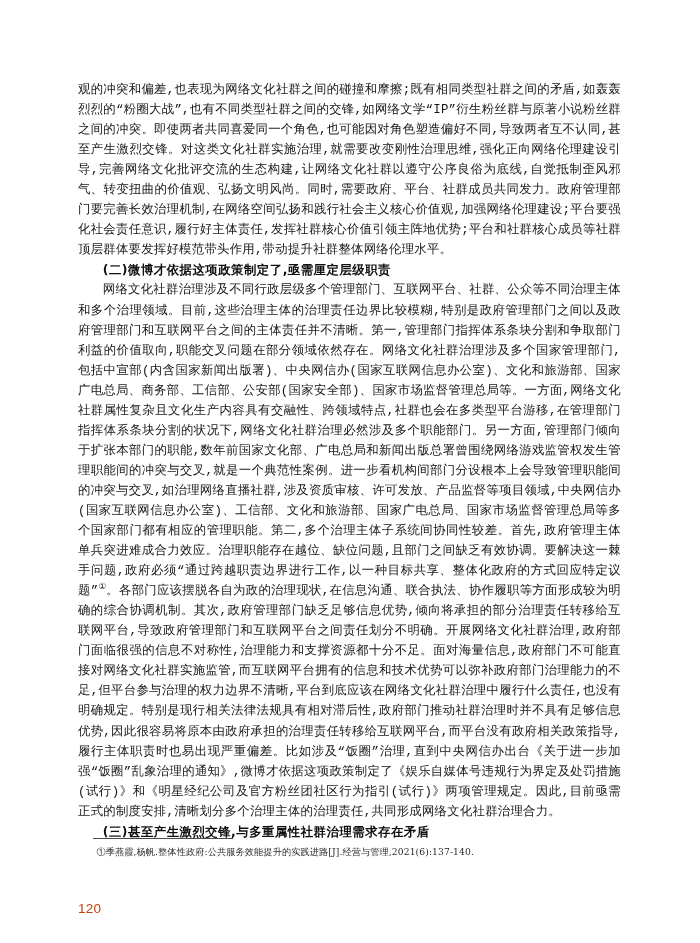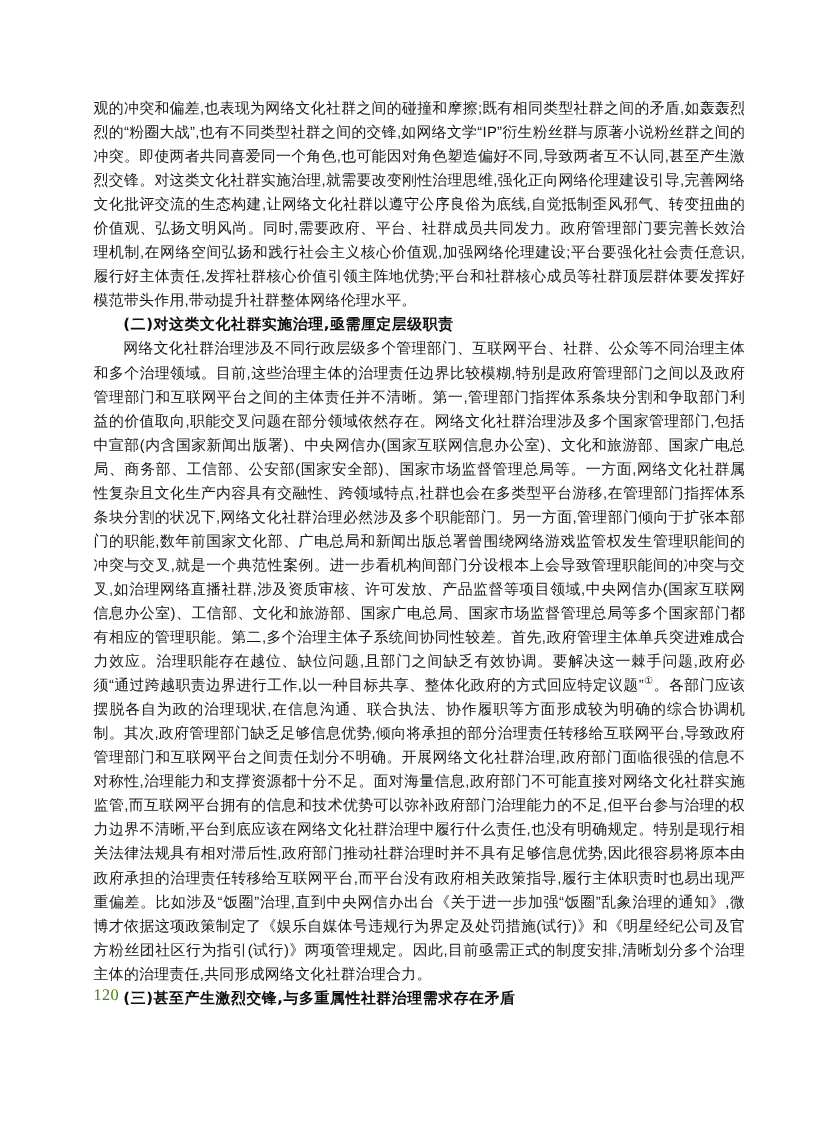--- a/index.html
+++ b/index.html
@@ -34,21 +34,21 @@
   
   .para {
     font-size: 12.4px;
     line-height: 20.05px;
     text-align: justify;
     text-align-last: left;
     text-justify: inter-ideograph;
     margin: 0;
     letter-spacing: 0.02em;
     color: #171717;
-    font-family: Liberation Sans, sans-serif;
+    font-family: Liberation Mono, monospace;
   }
   .para.indent {
     text-indent: 2em;
   }
 
   
   .heading {
     font-size: 12.4px;
     line-height: 20.05px;
     font-weight: bold;
@@ -86,42 +86,46 @@
     text-indent: 2em;
     color: #2a2a2a;
     letter-spacing: 0.01em;
     font-family: "DejaVu Serif", "Liberation Serif", serif;
   }
 
   
   .folio {
     position: absolute;
     left: 78px;
-    top: 820px;
+    top: 900px;
     font-size: 13.5px;
     line-height: 18px;
-    color: #4d7c0f;
-    font-family: Liberation Serif, serif;
+    color: #c2410c;
+    font-family: Liberation Sans, sans-serif;
     letter-spacing: 0.02em;
   }
 </style>
 </head>
 <body>
 
 <div class="page">
 
   <div class="content">
 
     <p class="para">观的冲突和偏差,也表现为网络文化社群之间的碰撞和摩擦;既有相同类型社群之间的矛盾,如轰轰烈烈的“粉圈大战”,也有不同类型社群之间的交锋,如网络文学“IP”衍生粉丝群与原著小说粉丝群之间的冲突。即使两者共同喜爱同一个角色,也可能因对角色塑造偏好不同,导致两者互不认同,甚至产生激烈交锋。对这类文化社群实施治理,就需要改变刚性治理思维,强化正向网络伦理建设引导,完善网络文化批评交流的生态构建,让网络文化社群以遵守公序良俗为底线,自觉抵制歪风邪气、转变扭曲的价值观、弘扬文明风尚。同时,需要政府、平台、社群成员共同发力。政府管理部门要完善长效治理机制,在网络空间弘扬和践行社会主义核心价值观,加强网络伦理建设;平台要强化社会责任意识,履行好主体责任,发挥社群核心价值引领主阵地优势;平台和社群核心成员等社群顶层群体要发挥好模范带头作用,带动提升社群整体网络伦理水平。</p>
 
-    <p class="heading">(二)对这类文化社群实施治理,亟需厘定层级职责</p>
+    <p class="heading">(二)微博才依据这项政策制定了,亟需厘定层级职责</p>
 
     <p class="para indent"><span>网络文化社群治理涉及不同行政层级多个管理部门、互联网平台、社群、公众等不同治理主体和多个治理领域。目前,这些治理主体的治理责任边界比较模糊,特别是政府管理部门之间以及政府管理部门和互联网平台之间的主体责任并不清晰。第一,管理部门指挥体系条块分割和争取部门利益的价值取向,职能交叉问题在部分领域依然存在。网络文化社群治理涉及多个国家管理部门,包括中宣部(内含国家新闻出版署)、中央网信办(国家互联网信息办公室)、文化和旅游部、国家广电总局、商务部、工信部、公安部(国家安全部)、国家市场监督管理总局等。一方面,网络文化社群属性复杂且文化生产内容具有交融性、跨领域特点,社群也会在多类型平台游移,在管理部门指挥体系条块分割的状况下,网络文化社群治理必然涉及多个职能部门。另一方面,管理部门倾向于扩张本部门的职能,数年前国家文化部、广电总局和新闻出版总署曾围绕网络游戏监管权发生管理职能间的冲突与交叉,就是一个典范性案例。进一步看机构间部门分设根本上会导致管理职能间的冲突与交叉,如治理网络直播社群,涉及资质审核、许可发放、产品监督等项目领域,中央网信办(国家互联网信息办公室)、工信部、文化和旅游部、国家广电总局、国家市场监督管理总局等多个国家部门都有相应的管理职能。第二,多个治理主体子系统间协同性较差。首先,政府管理主体单兵突进难成合力效应。治理职能存在越位、缺位问题,且部门之间缺乏有效协调。要解决这一棘手问题,政府必须</span><span>“通过跨越职责边界进行工作,以一种目标共享、整体化政府的方式回应特定议题”</span><span class="fn-ref">①</span><span>。各部门应该摆脱各自为政的治理现状,在信息沟通、联合执法、协作履职等方面形成较为明确的综合协调机制。其次,政府管理部门缺乏足够信息优势,倾向将承担的部分治理责任转移给互联网平台,导致政府管理部门和互联网平台之间责任划分不明确。开展网络文化社群治理,政府部门面临很强的信息不对称性,治理能力和支撑资源都十分不足。面对海量信息,政府部门不可能直接对网络文化社群实施监管,而互联网平台拥有的信息和技术优势可以弥补政府部门治理能力的不足,但平台参与治理的权力边界不清晰,平台到底应该在网络文化社群治理中履行什么责任,也没有明确规定。特别是现行相关法律法规具有相对滞后性,政府部门推动社群治理时并不具有足够信息优势,因此很容易将原本由政府承担的治理责任转移给互联网平台,而平台没有政府相关政策指导,履行主体职责时也易出现严重偏差。比如涉及“饭圈”治理,直到中央网信办出台《关于进一步加强“饭圈”乱象治理的通知》,微博才依据这项政策制定了《娱乐自媒体号违规行为界定及处罚措施(试行)》和《明星经纪公司及官方粉丝团社区行为指引(试行)》两项管理规定。因此,目前亟需正式的制度安排,清晰划分多个治理主体的治理责任,共同形成网络文化社群治理合力。</span></p>
 
     <p class="heading">(三)甚至产生激烈交锋,与多重属性社群治理需求存在矛盾</p>
 
 
   </div>
 
+  <div class="footnote-area">
+    <div class="footnote-rule"></div>
+    <p class="footnote-text">①季燕霞,杨帆.整体性政府:公共服务效能提升的实践进路[J].经营与管理,2021(6):137-140.</p>
+  </div>
 
   <div class="folio">120</div>
 
 </div>
 
 </body></html>

